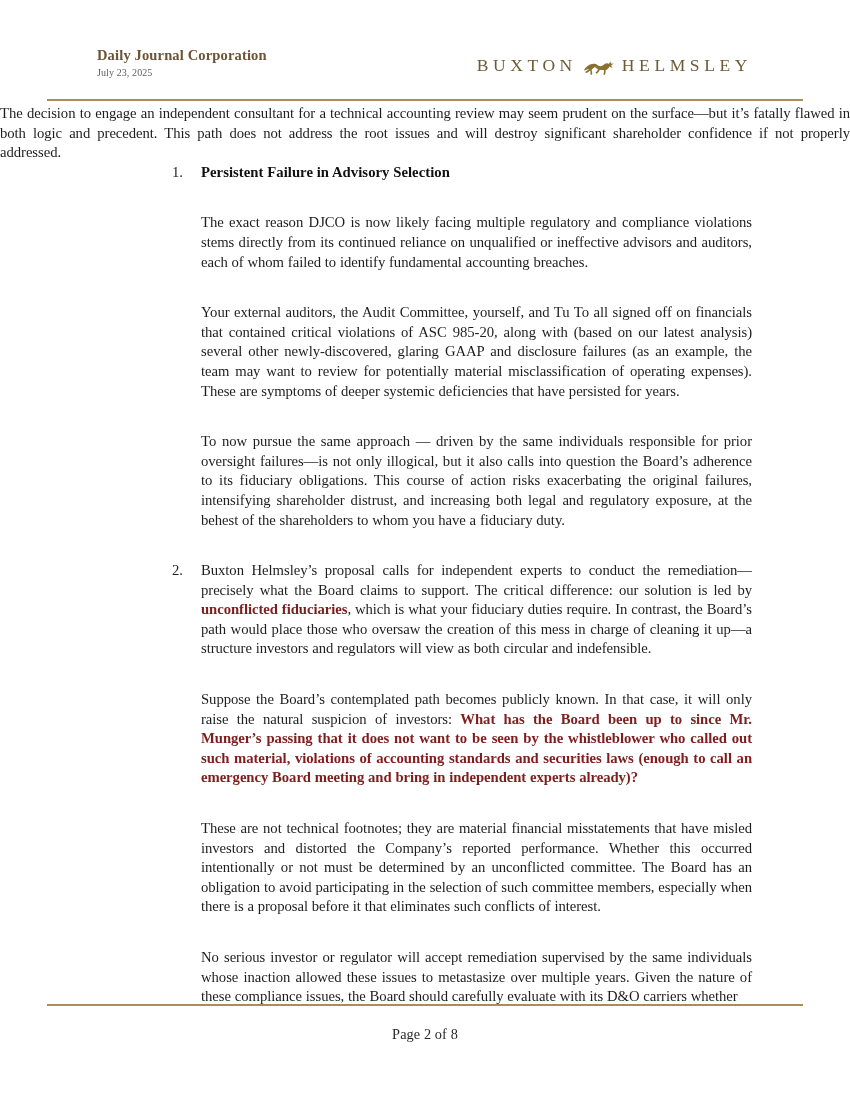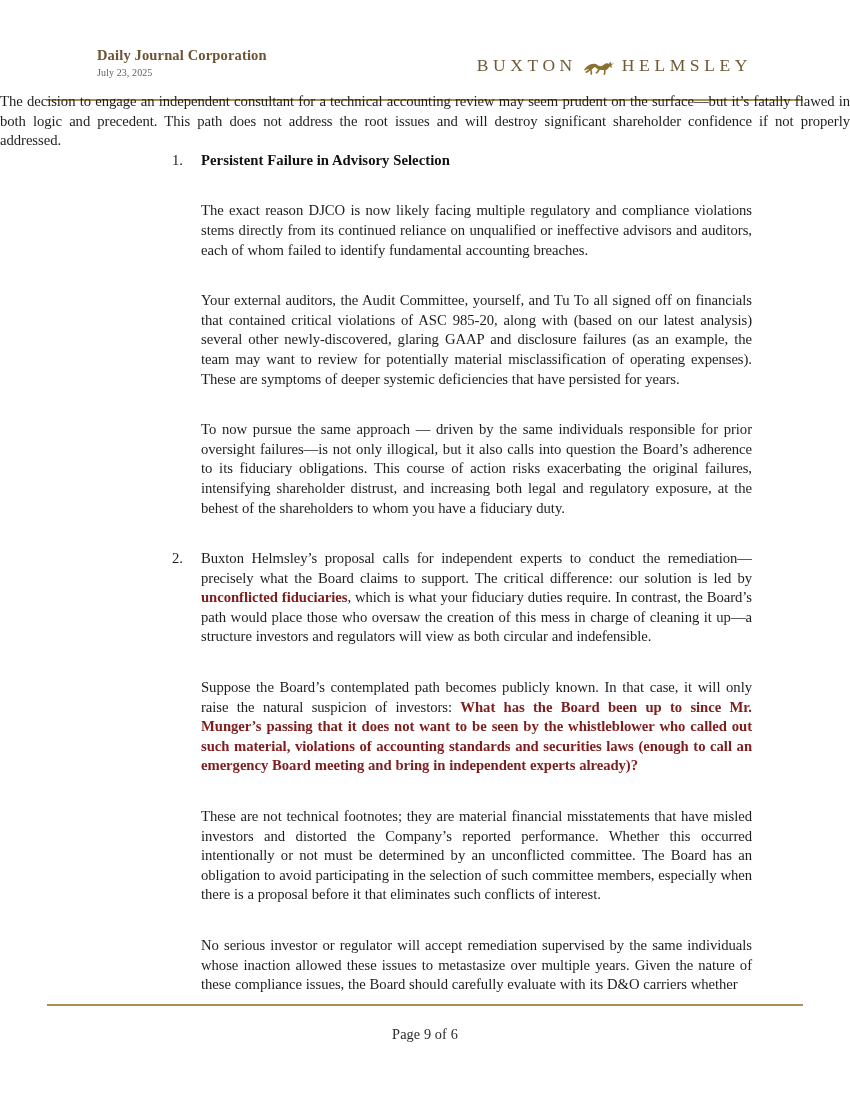--- a/index.html
+++ b/index.html
@@ -82,21 +82,21 @@
     top: 99px;
     width: 756px;
     height: 2px;
     background: #a98f55;
   }
 
   
   .content {
     position: absolute;
     left: 0;
-    top: 92px;
+    top: 104px;
     width: 850px;
   }
   .block {
     box-sizing: border-box;
   }
   p.para {
     margin: 0;
     text-align: justify;
     font-size: 14.7px;
     line-height: 1.333;
@@ -212,15 +212,15 @@
             <p class="para"><span>Buxton Helmsley’s proposal calls for independent experts to conduct the remediation—precisely what the Board claims to support.  The critical difference: our solution is led by </span><strong class="b">unconflicted fiduciaries</strong><span>, which is what your fiduciary duties require.  In contrast, the Board’s path would place those who oversaw the creation of this mess in charge of cleaning it up—a structure investors and regulators will view as both circular and indefensible.</span></p>
             <p class="para"><span>Suppose the Board’s contemplated path becomes publicly known.  In that case, it will only raise the natural suspicion of investors: </span><strong class="b">What has the Board been up to since Mr. Munger’s passing that it does not want to be seen by the whistleblower who called out such material, violations of accounting standards and securities laws (enough to call an emergency Board meeting and bring in independent experts already)?</strong></p>
             <p class="para"><span>These are not technical footnotes; they are material financial misstatements that have misled investors and distorted the Company’s reported performance.  Whether this occurred intentionally or not must be determined by an unconflicted committee.  The Board has an obligation to avoid participating in the selection of such committee members, especially when there is a proposal before it that eliminates such conflicts of interest.</span></p>
             <p class="para"><span>No serious investor or regulator will accept remediation supervised by the same individuals whose inaction allowed these issues to metastasize over multiple years.  Given the nature of these compliance issues, the Board should carefully evaluate with its D&amp;O carriers whether</span></p>
           </div>
         </li>
       </ol>
   </div>
 
   <div class="footer-rule"></div>
-  <div class="footer-text">Page 9 of 6</div>
+  <div class="footer-text">Page 2 of 8</div>
 
 </div>
 
 </body></html>

